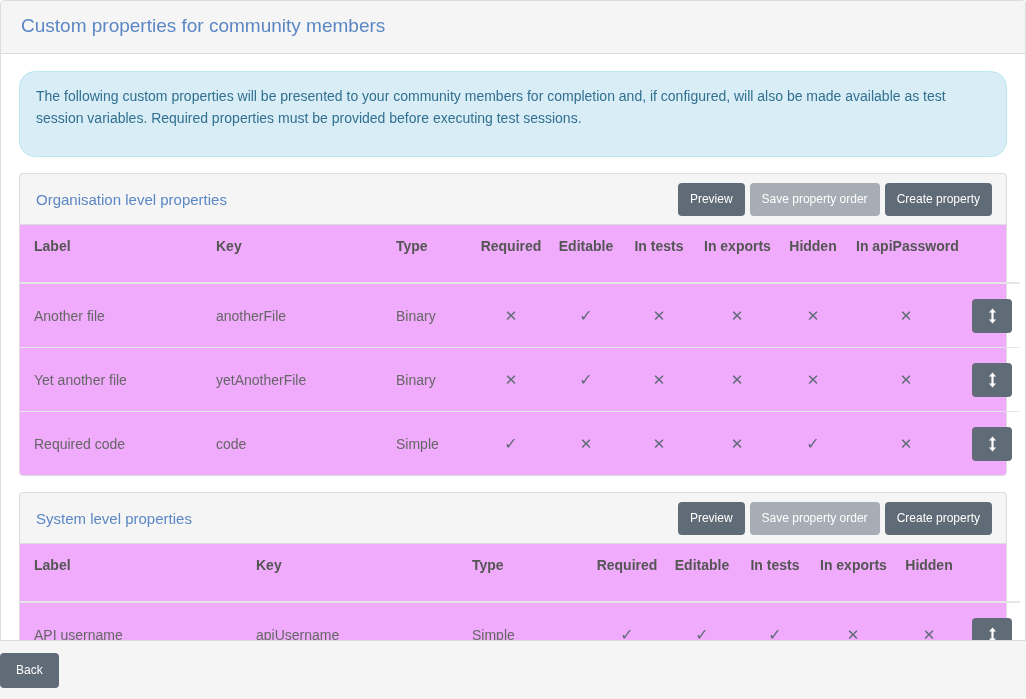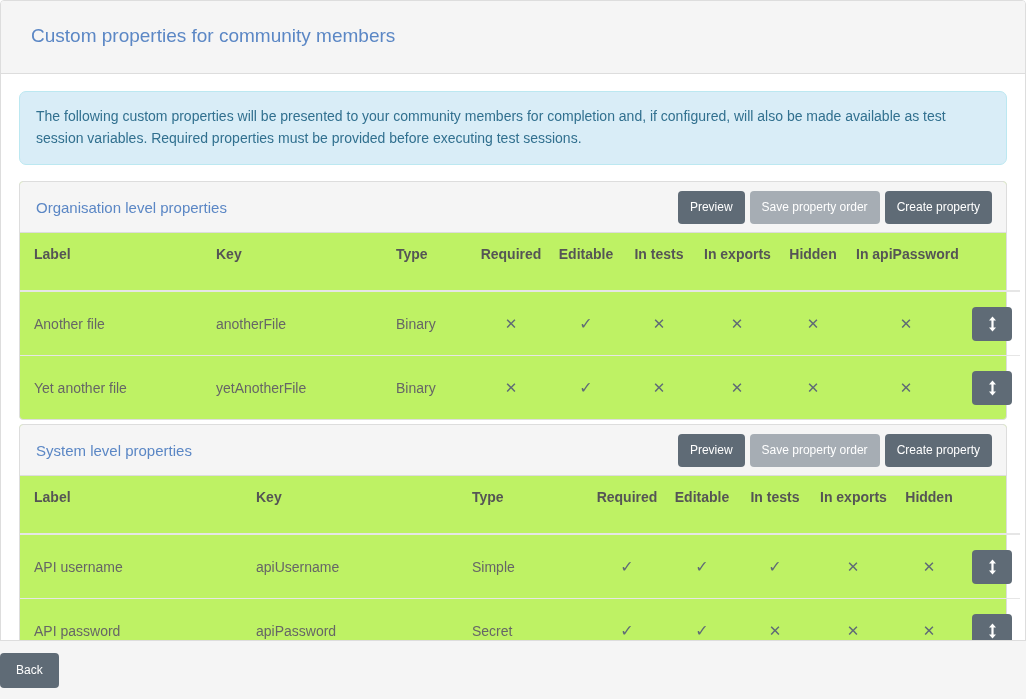--- a/index.html
+++ b/index.html
@@ -38,44 +38,44 @@
     border-bottom: 1px solid #dddddd;
     padding: 13px 18px 14px 18px;
     border-top-left-radius: 3px;
     border-top-right-radius: 3px;
   }
   .outer-panel-title {
     font-size: 19px;
     color: #5b87c5;
     font-weight: normal;
     line-height: 1.1;
-    margin: 12px;
+    margin: 2px;
   }
   .outer-panel-body {
     padding: 17px 18px 0px 18px;
   }
 
   
   .alert-info {
     background: #d9edf7;
     border: 1px solid #bce8f1;
-    border-radius: 7px;
+    border-radius: 16px;
     color: #31708f;
-    padding: 14px 16px 15px 16px;
+    padding: 14px 16px 27px 16px;
     font-size: 14px;
     line-height: 1.55;
     margin-bottom: 16px;
   }
 
   
   .inner-panel {
     border: 1px solid #dddddd;
     border-radius: 4px;
-    background: #bef264;
-    margin-bottom: 4px;
+    background: #f0abfc;
+    margin-bottom: 16px;
   }
   .inner-panel-heading {
     background: #f5f5f5;
     border-bottom: 1px solid #dddddd;
     border-top-left-radius: 3px;
     border-top-right-radius: 3px;
     height: 51px;
     display: flex;
     align-items: center;
     justify-content: space-between;
@@ -267,20 +267,36 @@
                 <td class="c"><span class="flag cross">✕</span></td>
                 <td class="c"><span class="flag cross">✕</span></td>
                 <td class="c"><span class="flag cross">✕</span></td>
                 <td class="c"><span class="flag cross">✕</span></td>
                 <td class="handle-cell"><span class="drag-handle">
                     <svg width="11" height="16" viewBox="0 0 11 16" aria-hidden="true">
                       <path d="M5.5 0.5 L9 4.5 L6.6 4.5 L6.6 11.5 L9 11.5 L5.5 15.5 L2 11.5 L4.4 11.5 L4.4 4.5 L2 4.5 Z" fill="#ffffff"></path>
                     </svg>
                   </span></td>
               </tr>
+              <tr>
+                <td class="first">Required code</td>
+                <td>code</td>
+                <td>Simple</td>
+                <td class="c"><span class="flag">✓</span></td>
+                <td class="c"><span class="flag cross">✕</span></td>
+                <td class="c"><span class="flag cross">✕</span></td>
+                <td class="c"><span class="flag cross">✕</span></td>
+                <td class="c"><span class="flag">✓</span></td>
+                <td class="c"><span class="flag cross">✕</span></td>
+                <td class="handle-cell"><span class="drag-handle">
+                    <svg width="11" height="16" viewBox="0 0 11 16" aria-hidden="true">
+                      <path d="M5.5 0.5 L9 4.5 L6.6 4.5 L6.6 11.5 L9 11.5 L5.5 15.5 L2 11.5 L4.4 11.5 L4.4 4.5 L2 4.5 Z" fill="#ffffff"></path>
+                    </svg>
+                  </span></td>
+              </tr>
             </tbody>
         </table>
       </div>
 
       <div class="inner-panel">
         <div class="inner-panel-heading">
           <div class="inner-panel-title">System level properties</div>
           <div class="btn-group">
             <button class="btn">Preview</button>
             <button class="btn btn-muted">Save property order</button>

